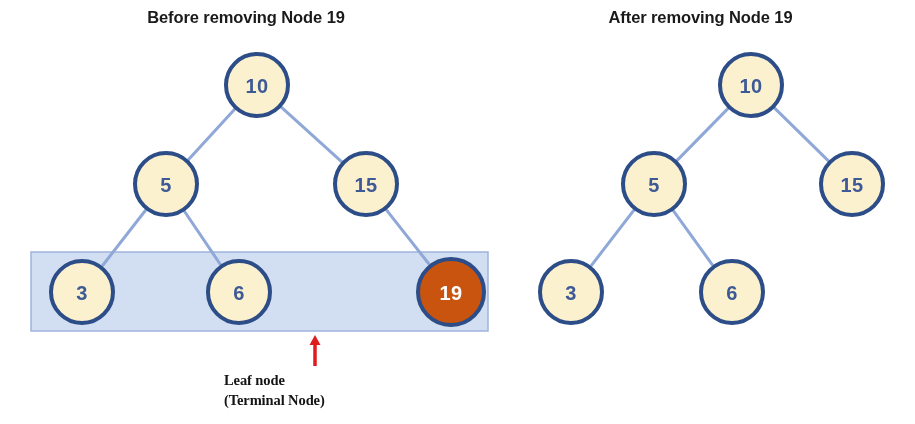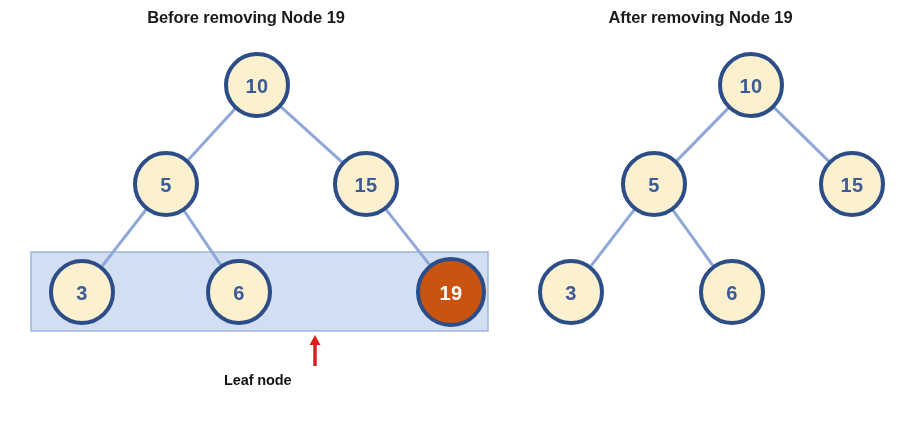--- a/index.html
+++ b/index.html
@@ -92,20 +92,21 @@
   .callout-text {
     position: absolute;
     left: 224px;
     top: 370px;
     font-size: 14.5px;
     font-weight: bold;
     color: #141414;
     line-height: 20px;
     letter-spacing: -0.1px;
     white-space: nowrap;
+    font-family: Liberation Serif, serif;
   }
   .callout-text div { white-space: nowrap; }
 </style>
 </head>
 <body>
 
 <div class="panel" id="panel-before">
   <div class="panel-title">Before removing Node 19</div>
 
   <svg class="tree-svg" id="svg-before" viewBox="0 0 490 424">
@@ -140,20 +141,21 @@
         <text x="437" y="293" class="node-label removed">19</text>
       </g>
       <g>
         <line x1="301" y1="366" x2="301" y2="344" class="callout-arrow-line"></line>
         <polygon points="301,335 295.5,345 306.5,345" class="callout-arrow-head"></polygon>
       </g>
     </svg>
 
   <div class="callout-text">
     <div>Leaf node</div>
+    <div>(Terminal Node)</div>
   </div>
 </div>
 
 <div class="panel" id="panel-after">
   <div class="panel-title">After removing Node 19</div>
 
   <svg class="tree-svg" id="svg-after" viewBox="0 0 425 424">
       <line x1="246.60464092100915" y1="107.857119060001" x2="194.39535907899085" y2="161.142880939999" class="edge"></line>
       <line x1="291.852548569085" y1="107.40002285484572" x2="347.147451430915" y2="161.5999771451543" class="edge"></line>
       <line x1="152.5006112176635" y1="209.37269865653417" x2="108.4993887823365" y2="266.62730134346583" class="edge"></line>

